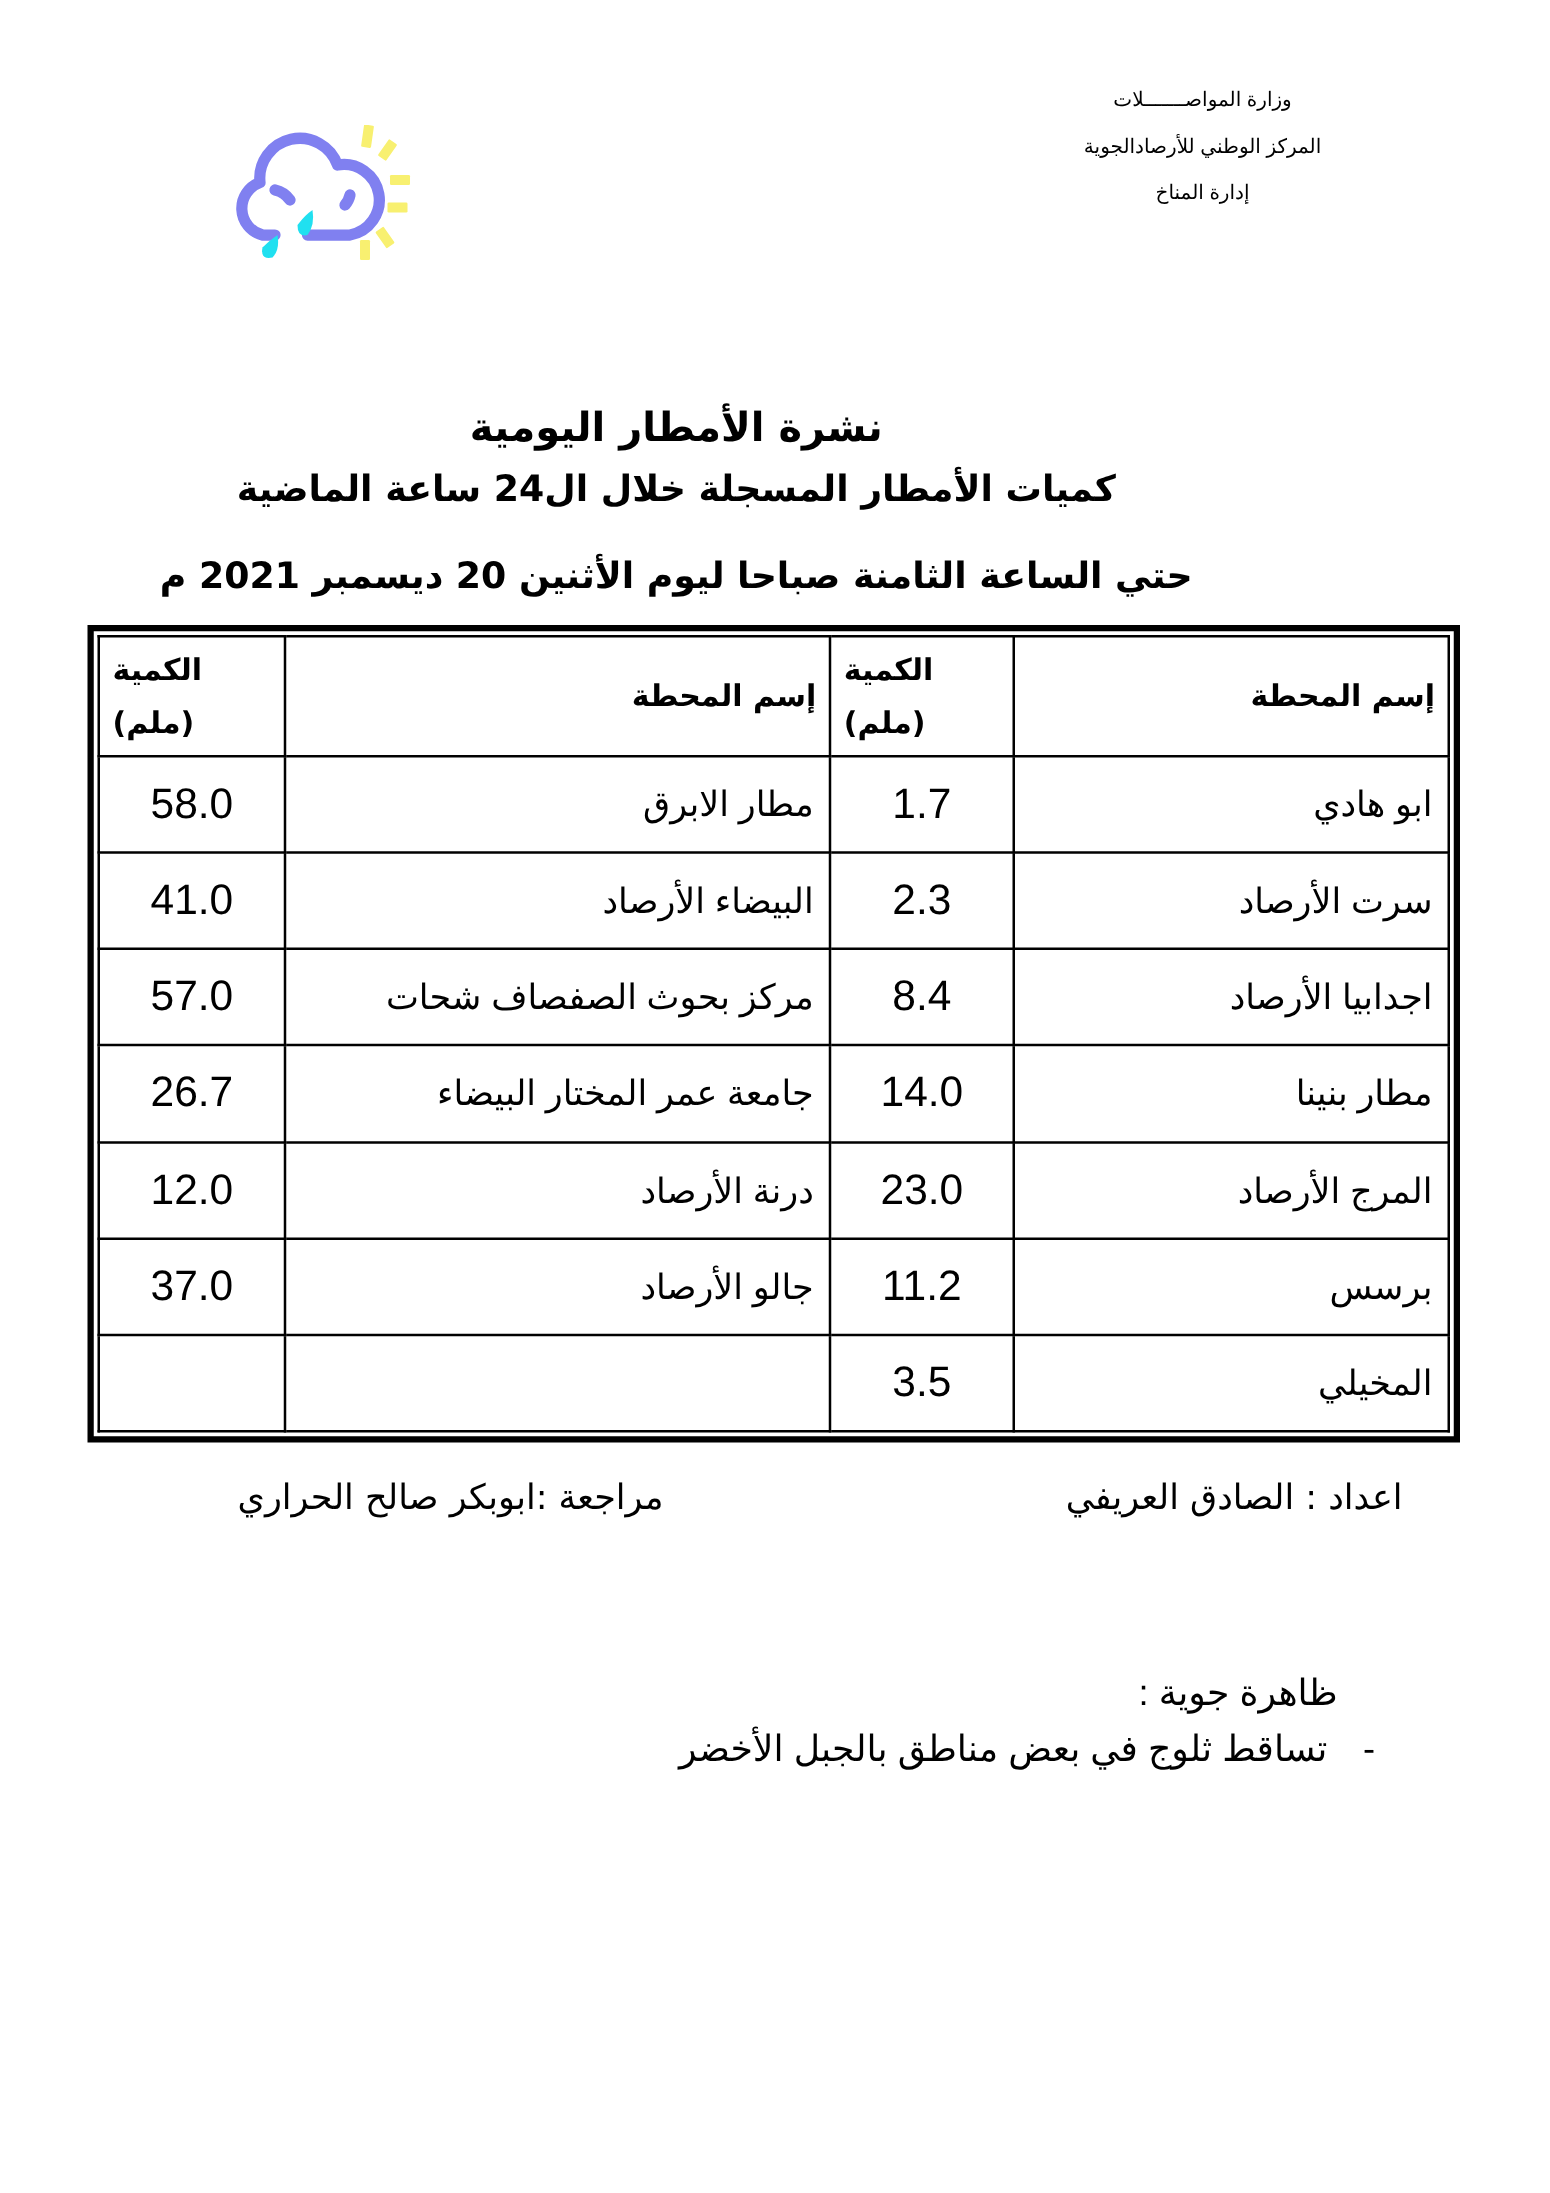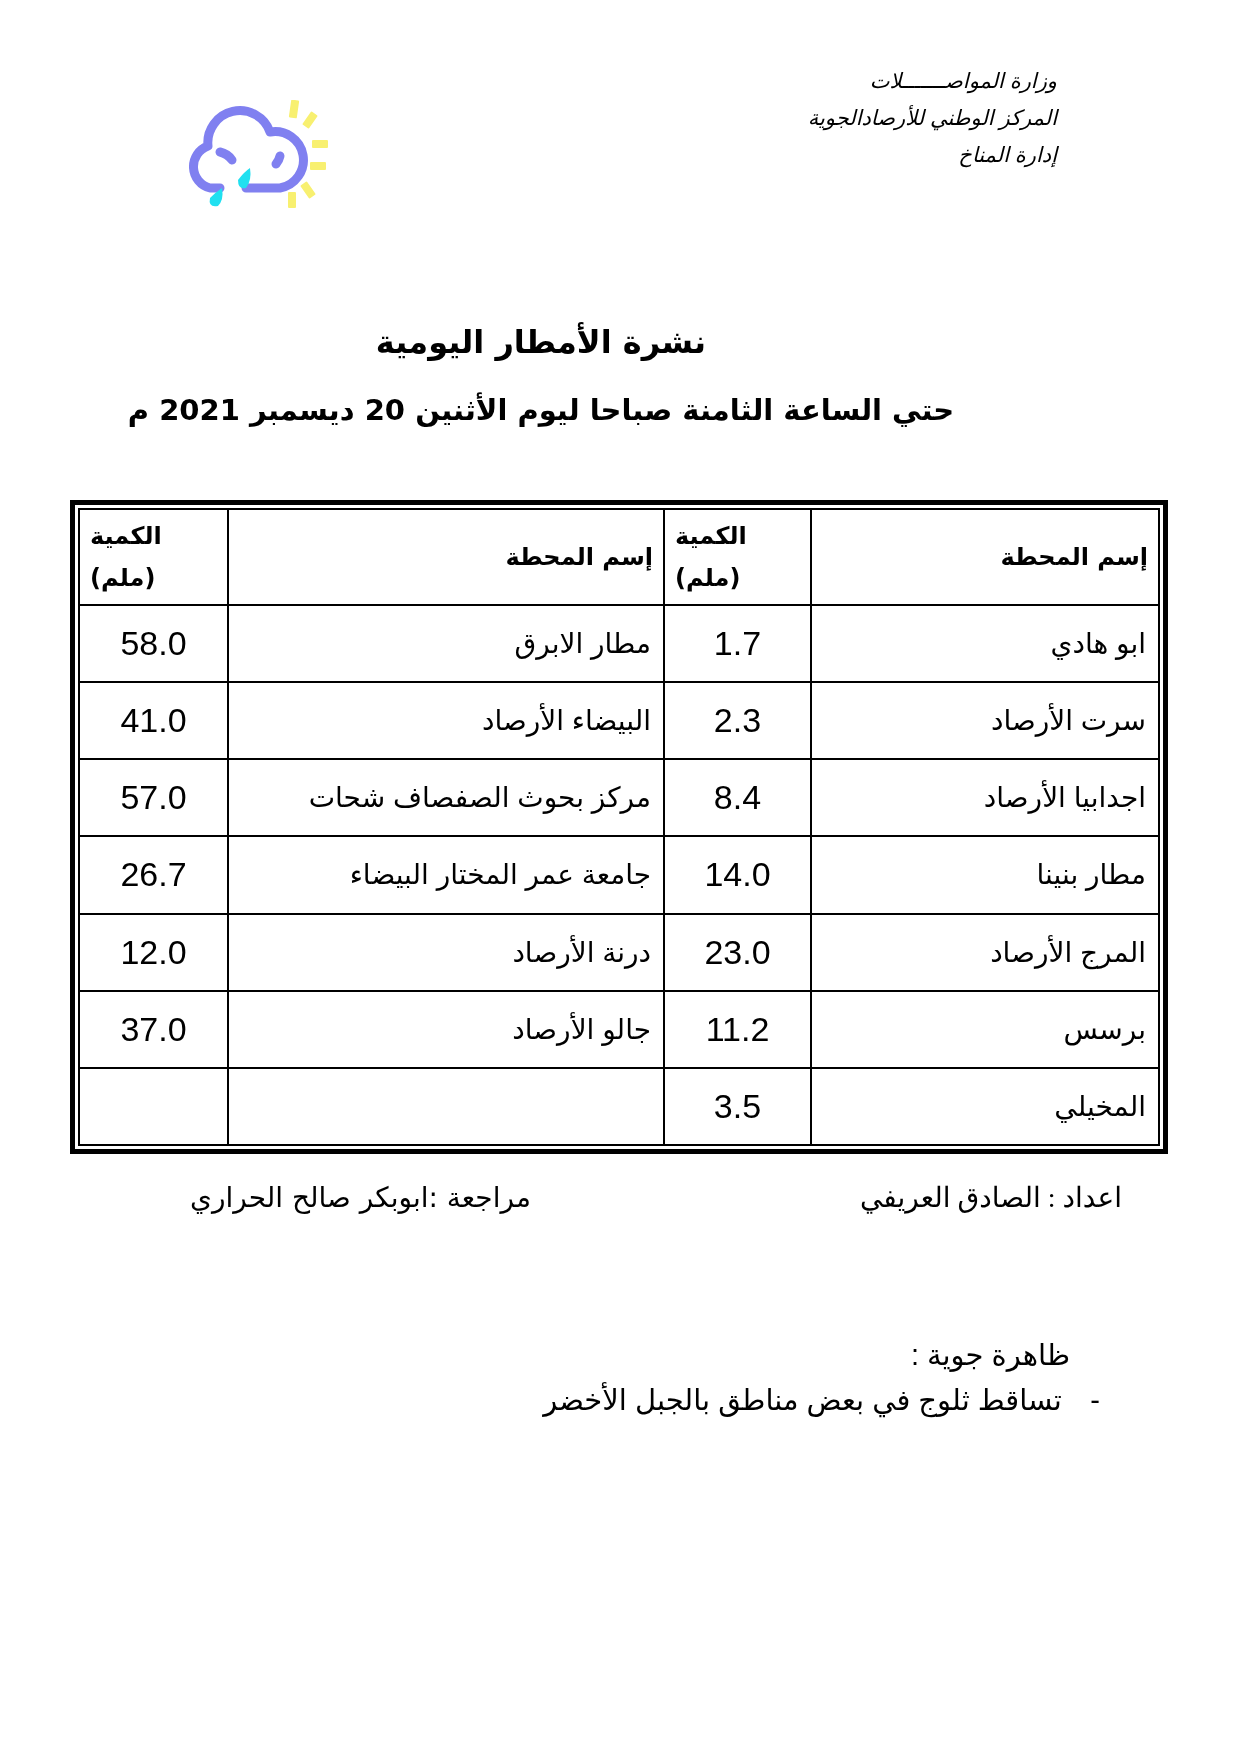--- a/index.html
+++ b/index.html
@@ -1,19 +1,19 @@
 <!DOCTYPE html>
 <html><head>
 <meta charset="utf-8">
 <style>
   html, body { margin:0; padding:0; background:#ffffff; }
   body { width:1240px; height:1754px; position:relative; overflow:hidden;
          font-family:"DejaVu Sans","Liberation Sans",sans-serif; color:#000; }
-  .org { position:absolute; right:183px; top:62px; direction:rtl;
-         font-family:"Liberation Sans","DejaVu Sans",sans-serif; font-size:21px; line-height:37px;font-style:italic; }
+  .org { position:absolute; right:183px; top:62px; text-align:center; direction:rtl;
+         font-family:"Liberation Sans","DejaVu Sans",sans-serif; font-size:16px; line-height:37px; }
   .org div { white-space:nowrap; }
   .logo { position:absolute; left:180px; top:100px; width:150px; height:120px; }
   .titles { position:absolute; left:0; width:1052px; top:318px; text-align:center; direction:rtl;
             font-weight:bold; font-family:"DejaVu Sans",sans-serif; }
   .t1 { font-size:32px; line-height:48px; padding-left:30px; }
   .t2 { font-size:29px; line-height:50px; padding-left:30px; }
   .t3 { font-size:29px; line-height:48px; padding-left:30px;margin-top:20px; }
   .tbl-wrap { position:absolute; left:70px; top:500px; width:1098px; height:654px;
               border:5px solid #000; box-sizing:border-box; padding:3px; background:#fff; }
   table { width:100%; height:100%; border-collapse:collapse; direction:ltr; table-layout:fixed;
@@ -21,21 +21,21 @@
   td, th { border:2px solid #000; padding:0 10px; font-family:"Liberation Sans","DejaVu Sans",sans-serif; }
   th { font-weight:bold; font-family:"DejaVu Sans",sans-serif; font-size:24px; direction:rtl; }
   th.qty { text-align:left; line-height:42px; }
   th.name { text-align:right; }
   thead tr { height:96px; }
   tbody tr { height:67px; }
   td.num { text-align:center; font-size:34px; }
   td.st { text-align:right; direction:rtl; font-size:28px; padding-right:12px; }
   .sig { position:absolute; top:1181px; font-size:28px; direction:rtl; white-space:nowrap;
          font-family:"DejaVu Sans",sans-serif; }
-  .sig-prep { right:118px;font-family:Liberation Serif, serif; }
+  .sig-prep { right:118px; }
   .sig-rev { left:190px; }
   .phen { position:absolute; top:1333px; right:170px; direction:rtl; font-size:29px; line-height:45px;
           font-family:"Liberation Sans","DejaVu Sans",sans-serif; }
   .phen .item { margin-right:-30px; }
   .phen .dash { display:inline-block; width:30px; }
 </style>
 </head>
 <body>
 
 <div class="org">
@@ -57,20 +57,21 @@
     <path d="M40 88 H30 A22 22 0 0 1 28 46 A32 32 0 0 1 90 32 A28 28 0 0 1 100 88 H66" fill="none" stroke="#8080f0" stroke-width="9" stroke-linecap="round" stroke-linejoin="round"></path>
     <path d="M40 52 A20 20 0 0 1 52 60" fill="none" stroke="#8080f0" stroke-width="9" stroke-linecap="round"></path>
     <path d="M96 64 A18 18 0 0 0 100 56" fill="none" stroke="#8080f0" stroke-width="9" stroke-linecap="round"></path>
     <path d="M58 80 Q64 72 70 68 Q72 80 66 88 Q58 90 58 80 Z" fill="#20e0f0"></path>
     <path d="M30 98 Q36 92 42 88 Q44 100 38 106 Q28 108 30 98 Z" fill="#20e0f0"></path>
   </svg>
 </div>
 
 <div class="titles">
   <div class="t1">نشرة الأمطار اليومية</div>
+  <div class="t2">كميات الأمطار المسجلة خلال ال24 ساعة الماضية</div>
   <div class="t3">حتي الساعة الثامنة صباحا ليوم الأثنين  20  ديسمبر 2021 م</div>
 </div>
 
 <div class="tbl-wrap">
   <table>
     <colgroup>
       <col style="width:149px">
         <col style="width:436px">
         <col style="width:147px">
         <col>

